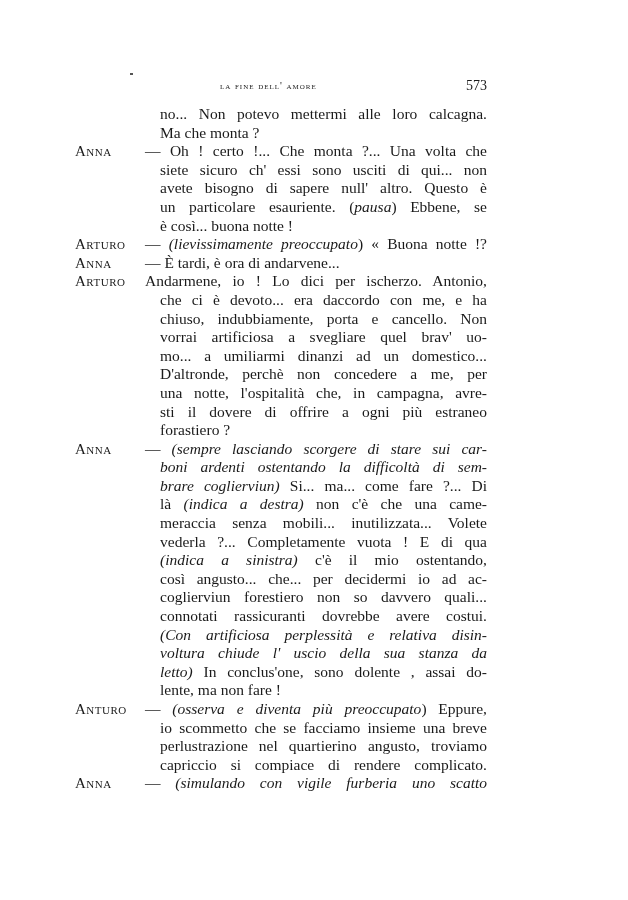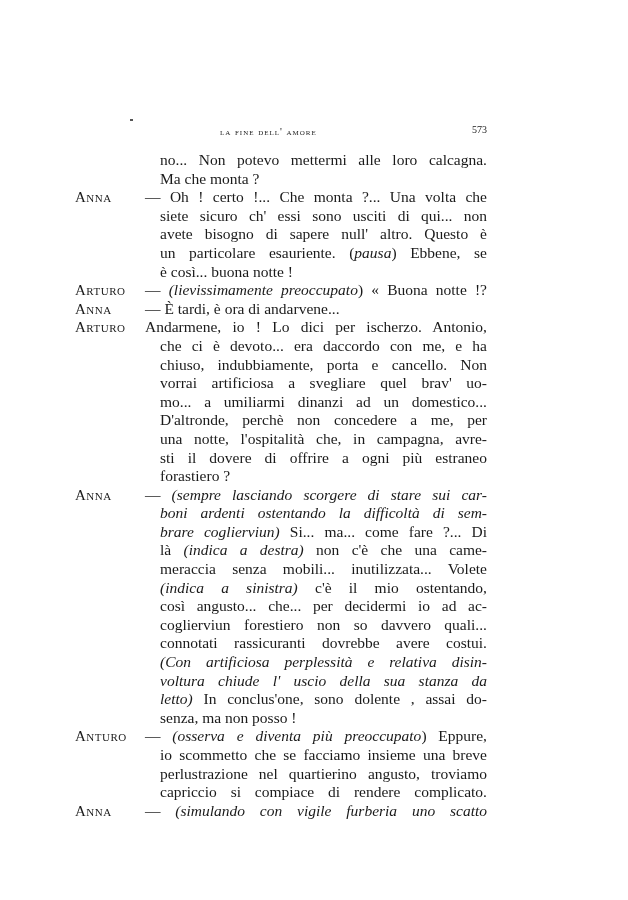--- a/index.html
+++ b/index.html
@@ -1,22 +1,22 @@
 <!DOCTYPE html>
 <html><head>
 <meta charset="utf-8">
 <style>
   html, body { margin: 0; padding: 0; background: #ffffff; }
   body { width: 628px; height: 900px; position: relative; overflow: hidden;
          font-family: "Liberation Serif", "DejaVu Serif", serif; color: #1a1a1a; }
-  .page { position: absolute; left: 0; top: 0; width: 628px; height: 800px; margin-top: 46px; }
+  .page { position: absolute; left: 0; top: 0; width: 628px; height: 800px; }
   .header { position: absolute; top: 80px; left: 160px; width: 327px; height: 18px; }
   .running-title { position: absolute; left: 60px; top: 0; font-size: 10.5px; letter-spacing: 1px;
                    font-variant: small-caps; text-transform: lowercase; }
-  .page-number { position: absolute; right: 0; top: -2px; font-size: 10px; }
+  .page-number { position: absolute; right: 0; top: -2px; font-size: 14px; }
   .mark { position: absolute; left: 130px; top: 73px; width: 3px; height: 2px; background: #555; }
   .body { position: absolute; left: 0; top: 105px; width: 628px; }
   .line { position: relative; height: 18.6px; line-height: 18.6px; font-size: 15.5px; white-space: nowrap; }
   .speaker { position: absolute; left: 75px; top: 0; font-variant: small-caps; font-size: 15px; letter-spacing: 0.5px; }
   .text { position: absolute; left: 160px; width: 327px; text-align: justify; text-align-last: justify; }
   .text.first { left: 145px; width: 342px; }
   .text.andar { left: 145px; width: 342px; }
   .text.last-line { text-align-last: left; }
   .it { font-style: italic; }
 </style>
@@ -98,20 +98,23 @@
       <div class="line">
         <span class="text"><span class="it">brare coglierviun)</span><span> Si... ma... come fare ?... Di</span></span>
       </div>
       <div class="line">
         <span class="text"><span>là </span><span class="it">(indica a destra)</span><span> non c'è che una came-</span></span>
       </div>
       <div class="line">
         <span class="text"><span>meraccia senza mobili... inutilizzata... Volete</span></span>
       </div>
       <div class="line">
+        <span class="text"><span>vederla ?... Completamente vuota ! E di qua</span></span>
+      </div>
+      <div class="line">
         <span class="text"><span class="it">(indica a sinistra)</span><span> c'è il mio ostentando,</span></span>
       </div>
       <div class="line">
         <span class="text"><span>così angusto... che... per decidermi io ad ac-</span></span>
       </div>
       <div class="line">
         <span class="text"><span>coglierviun forestiero non so davvero quali...</span></span>
       </div>
       <div class="line">
         <span class="text"><span>connotati rassicuranti dovrebbe avere costui.</span></span>
@@ -119,21 +122,21 @@
       <div class="line">
         <span class="text"><span class="it">(Con artificiosa perplessità e relativa disin-</span></span>
       </div>
       <div class="line">
         <span class="text"><span class="it">voltura chiude l' uscio della sua stanza da</span></span>
       </div>
       <div class="line">
         <span class="text"><span class="it">letto)</span><span> In conclus'one, sono dolente , assai do-</span></span>
       </div>
       <div class="line">
-        <span class="text last-line"><span>senza, ma non posso !</span></span>
+        <span class="text last-line"><span>lente, ma non fare !</span></span>
       </div>
       <div class="line">
         <span class="speaker">Anturo</span>
         <span class="text first"><span>— </span><span class="it">(osserva e diventa più preoccupato</span><span>) Eppure,</span></span>
       </div>
       <div class="line">
         <span class="text"><span>io scommetto che se facciamo insieme una breve</span></span>
       </div>
       <div class="line">
         <span class="text"><span>perlustrazione nel quartierino angusto, troviamo</span></span>

